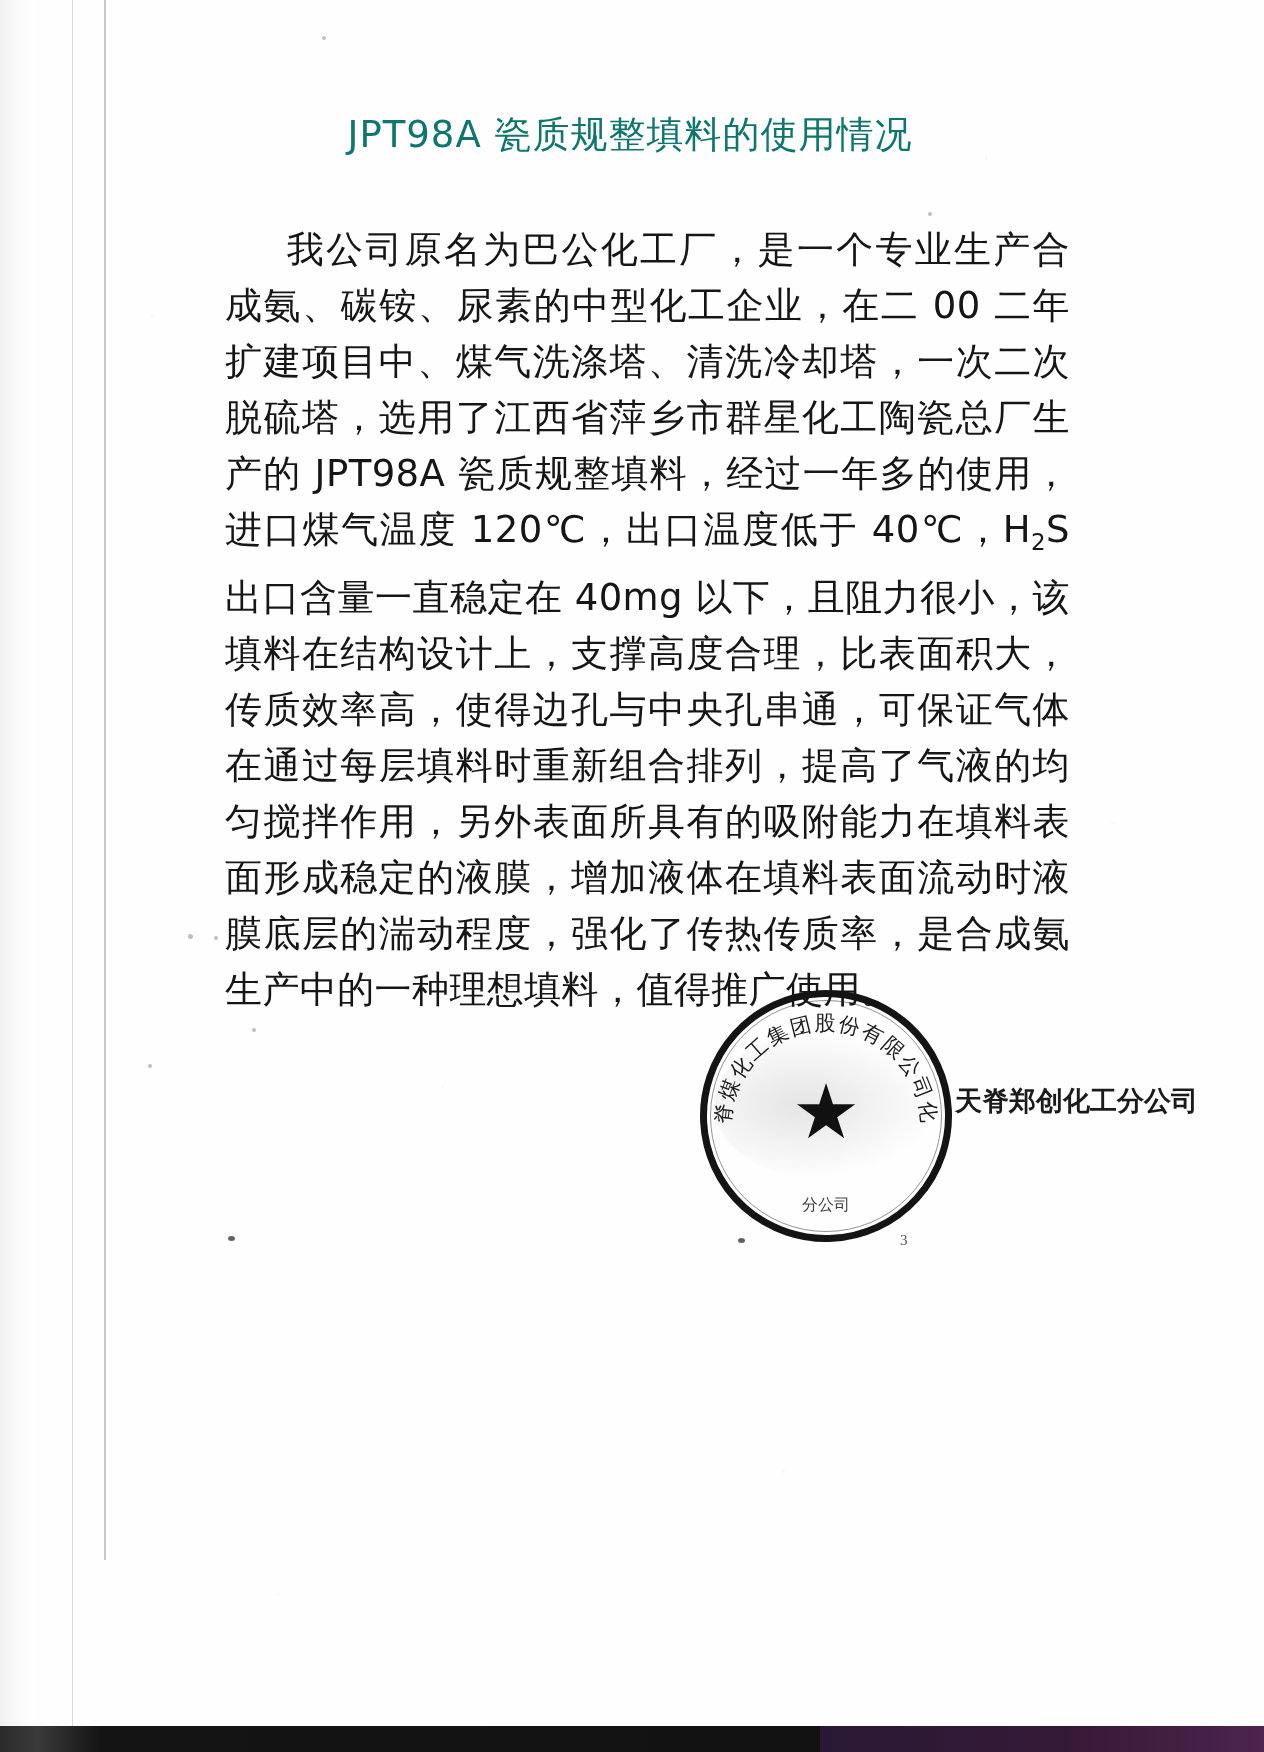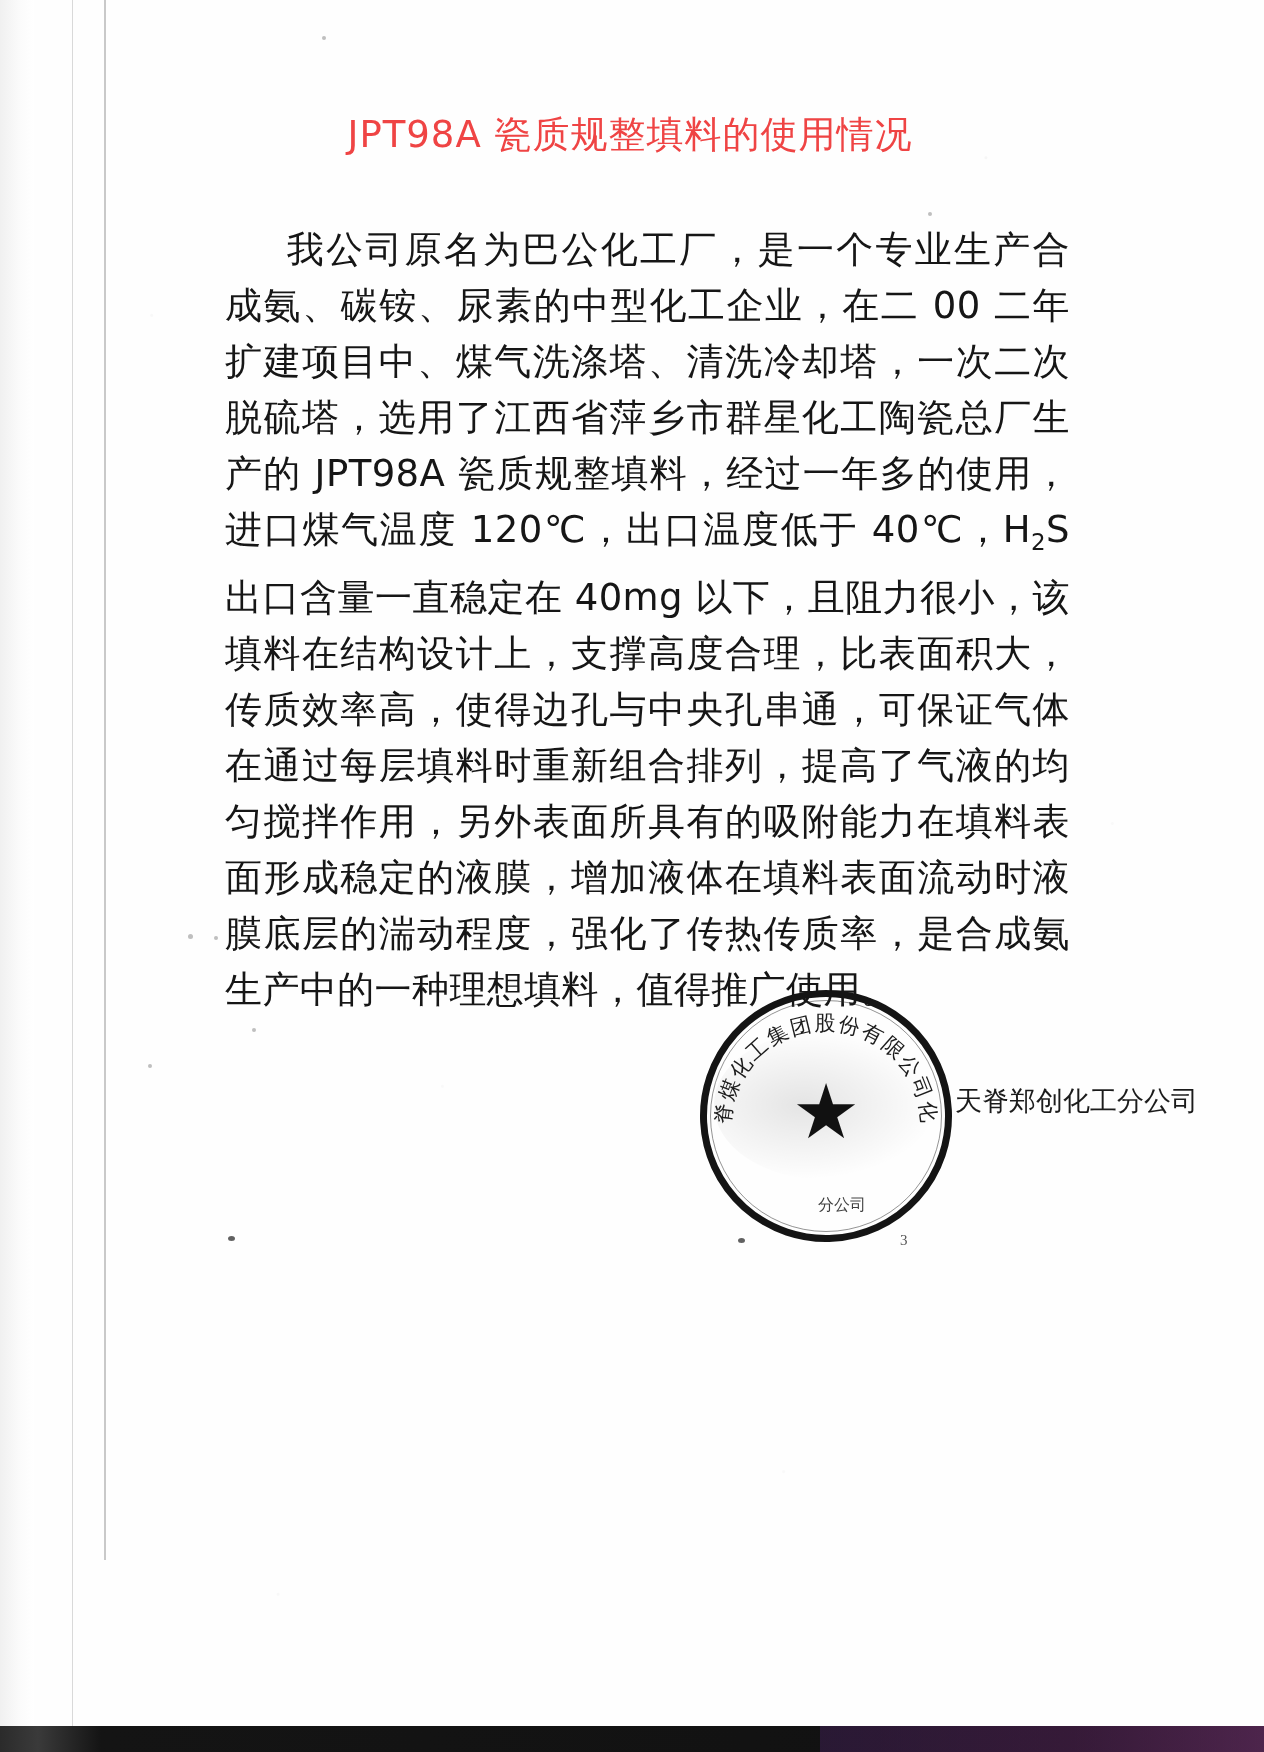--- a/index.html
+++ b/index.html
@@ -72,21 +72,21 @@
     position: absolute;
     left: 190px;
     top: 110px;
     width: 880px;
   }
   .title {
     text-align: center;
     font-family: "DejaVu Sans", "Liberation Sans", sans-serif;
     font-size: 37px;
     letter-spacing: 1px;
-    color: #ef4444;
+    color: #0f766e;
     margin: 0 0 62px 0;
     font-weight: 400;
   }
   .body-text {
     font-size: 37px;
     line-height: 56px;
     text-align: justify;
     text-justify: inter-ideograph;
     color: #161616;
     letter-spacing: 0.4px;
@@ -101,20 +101,21 @@
   .sign-block {
     position: absolute;
     right: 66px;
     top: 1068px;
     width: 420px;
     text-align: right;
     font-family: "DejaVu Sans", "Liberation Sans", sans-serif;
     font-size: 27px;
     line-height: 66px;
     color: #1b1b1b;
+    font-weight: bold;
   }
 
   
   .stamp {
     position: absolute;
     left: 700px;
     top: 990px;
     width: 252px;
     height: 252px;
   }
@@ -151,21 +152,21 @@
     left: 0; top: 0; width: 252px; height: 252px;
   }
   .stamp-arc-text text {
     font-family: "DejaVu Sans", "Liberation Sans", sans-serif;
     font-size: 21px;
     fill: #1c1c1c;
     letter-spacing: 2px;
   }
   .stamp-bottom-text {
     position: absolute;
-    left: 16px;
+    left: 0;
     bottom: 26px;
     width: 252px;
     text-align: center;
     font-family: "DejaVu Sans", "Liberation Sans", sans-serif;
     font-size: 16px;
     color: #1c1c1c;
     opacity: 0.85;
   }
   .stamp-smudge {
     position: absolute;

